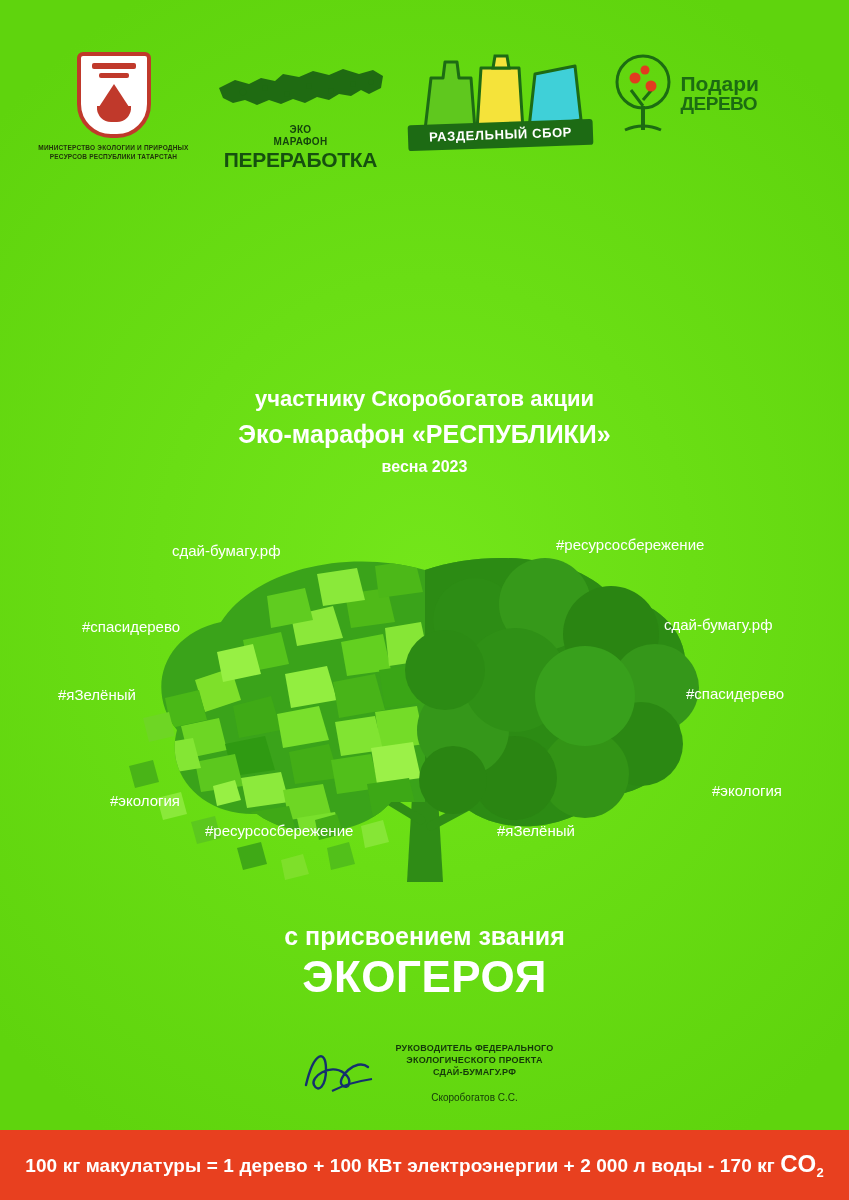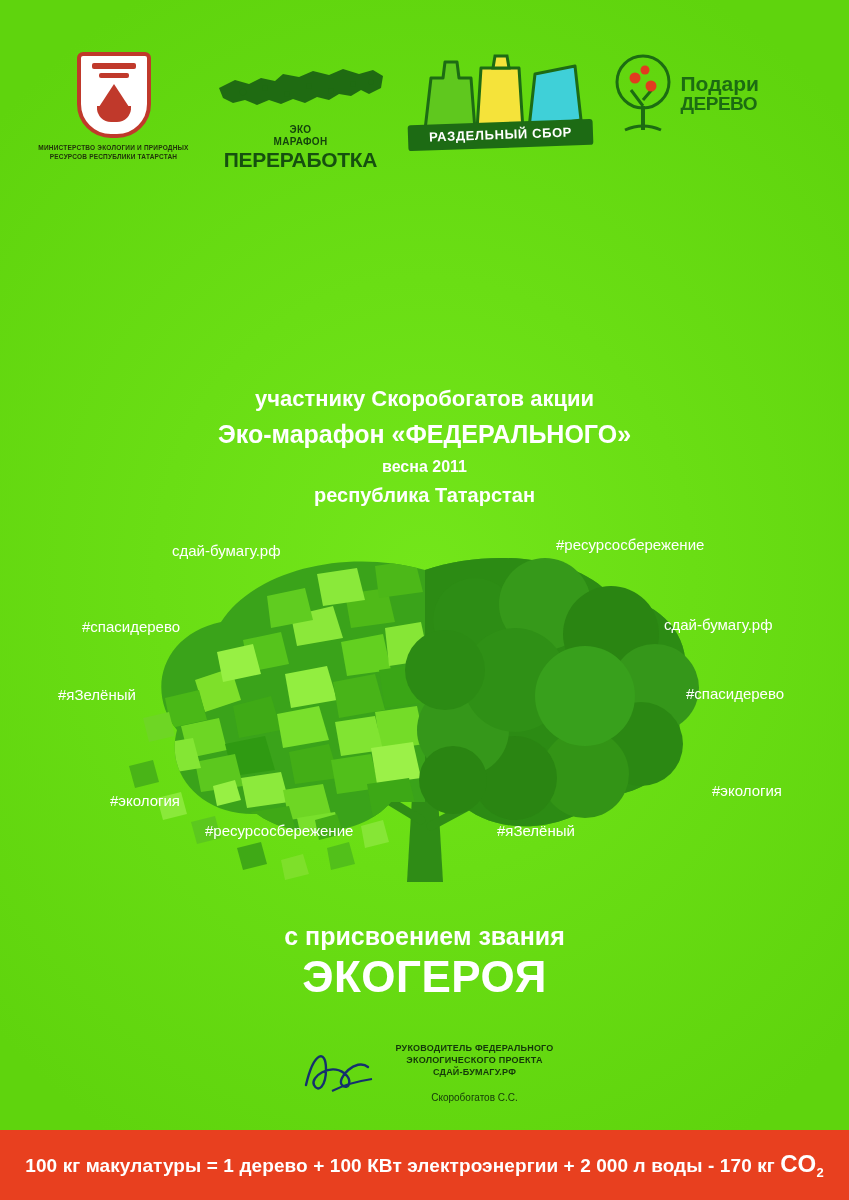--- a/index.html
+++ b/index.html
@@ -218,23 +218,22 @@
         </svg>
       </div>
       <div class="podari-text">
         <div class="podari-1">Подари</div>
         <div class="podari-2">ДЕРЕВО</div>
       </div>
     </div>
   </div>
 
   <div class="sub1">участнику Скоробогатов акции</div>
-  <div class="sub2">Эко-марафон «ФЕДЕРАЛЬНОГО»</div>
-  <div class="sub3">весна 2011</div>
-  <div class="sub4">республика Татарстан</div>
+  <div class="sub2">Эко-марафон «РЕСПУБЛИКИ»</div>
+  <div class="sub3">весна 2023</div>
 
   <div class="tree-area">
     <svg class="tree-svg" width="760" height="380" viewBox="0 0 760 380">
       <defs>
         <clipPath id="canopy">
           <path d="M380,40
                    C300,18 210,40 176,92
                    C118,104 100,160 132,200
                    C120,244 156,286 212,284
                    C250,312 318,306 346,272

